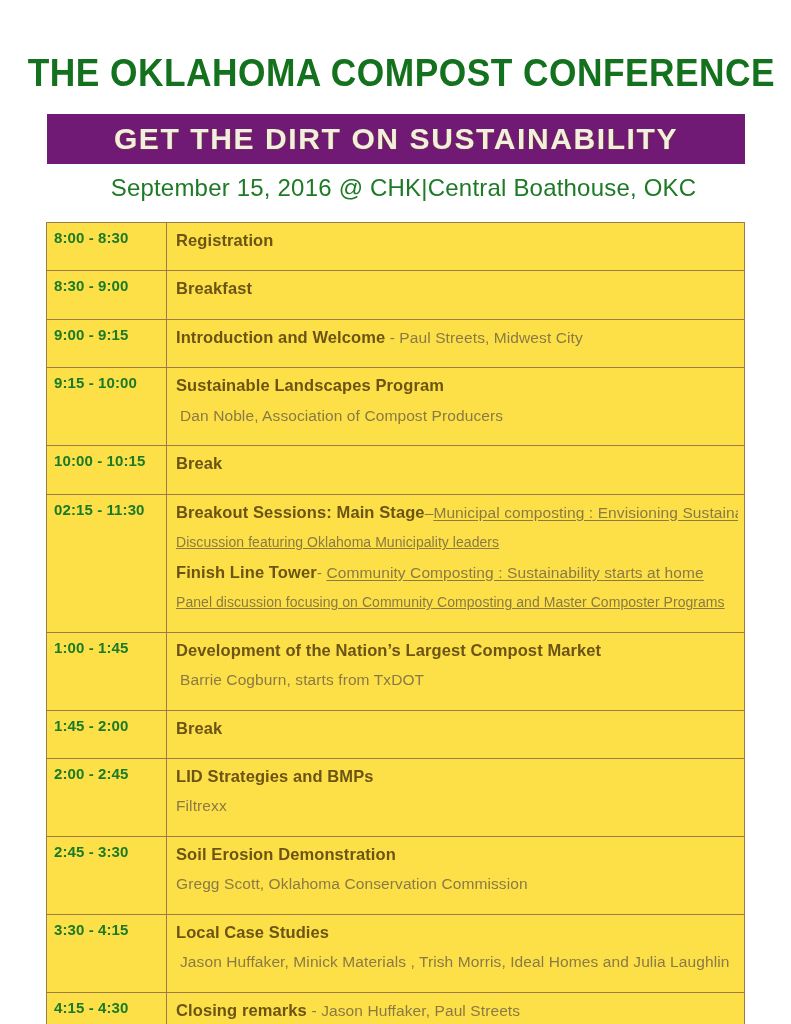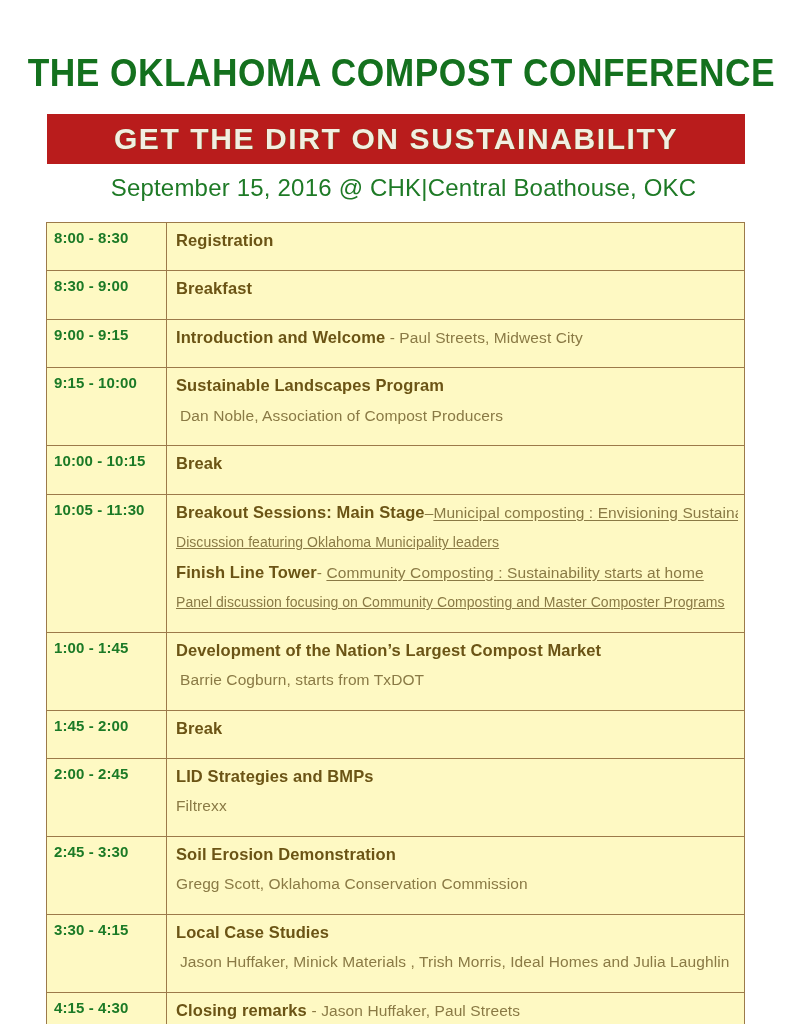--- a/index.html
+++ b/index.html
@@ -37,21 +37,21 @@
     transform-origin: center center;
     white-space: nowrap;
   }
 
   .banner {
     position: absolute;
     top: 114px;
     left: 47px;
     width: 698px;
     height: 50px;
-    background: #b91c1c;
+    background: #701a75;
     display: flex;
     align-items: center;
     justify-content: center;
     box-sizing: border-box;
   }
   .banner-text {
     color: #F2EFE2;
     font-family: "Liberation Sans Narrow", "Liberation Sans", sans-serif;
     font-size: 30px;
     font-weight: bold;
@@ -103,21 +103,21 @@
     border-collapse: collapse;
     table-layout: fixed;
   }
   .agenda tr {
     background: #ffffff;
   }
   .agenda td {
     border: 1px solid #9C7A4A;
     padding: 0;
     vertical-align: top;
-    background: #fef9c3;
+    background: #fde047;
   }
   td.time-cell {
     width: 112px;
     padding: 6px 0 6px 7px;
     color: #1B7A26;
     font-family: "Liberation Sans Narrow", "Liberation Sans", sans-serif;
     font-size: 15px;
     font-weight: bold;
     letter-spacing: 0.1px;
     white-space: nowrap;
@@ -208,21 +208,21 @@
             <div class="line sub"><span class="t-plain">Dan Noble, Association of Compost Producers</span></div>
           </td>
         </tr>
         <tr>
           <td class="time-cell">10:00 - 10:15</td>
           <td class="detail-cell">
             <div class="line"><span class="t-strong">Break</span></div>
           </td>
         </tr>
         <tr>
-          <td class="time-cell">10:05 - 11:30</td>
+          <td class="time-cell">02:15 - 11:30</td>
           <td class="detail-cell">
             <div class="line"><span class="t-strong">Breakout Sessions: Main Stage</span><span class="t-plain">–</span><span class="t-under">Municipal composting : Envisioning Sustainability</span></div>
             <div class="line"><span class="t-small">Discussion featuring Oklahoma Municipality leaders</span></div>
             <div class="line"><span class="t-strong">Finish Line Tower</span><span class="t-plain">- </span><span class="t-under">Community Composting : Sustainability starts  at home</span></div>
             <div class="line"><span class="t-small">Panel discussion focusing on Community Composting and Master Composter Programs</span></div>
           </td>
         </tr>
         <tr>
           <td class="time-cell">1:00 - 1:45</td>
           <td class="detail-cell">

